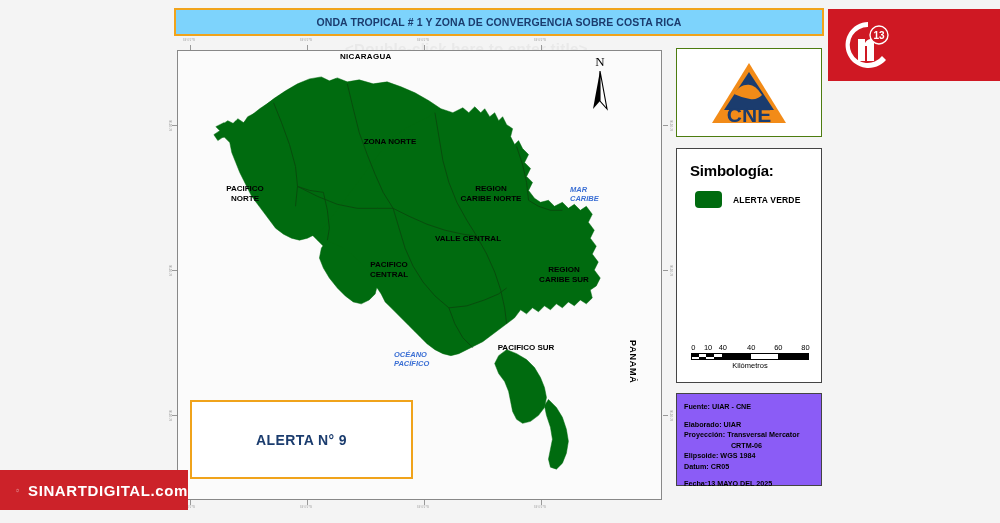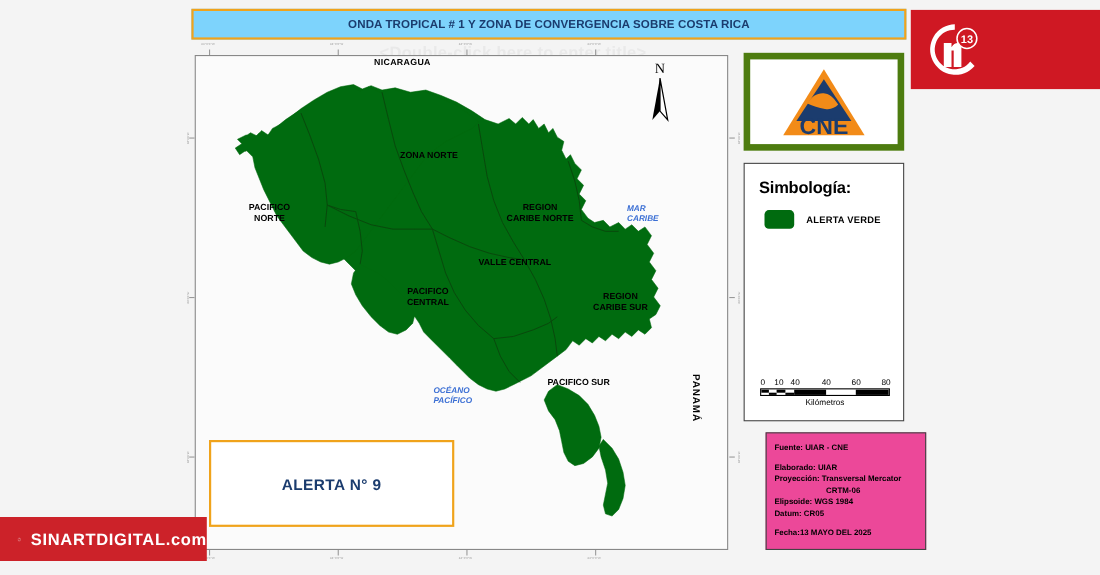--- a/index.html
+++ b/index.html
@@ -175,21 +175,21 @@
     letter-spacing: .4px;
   }
 
   
   #cne-panel {
     position: absolute;
     left: 676px;
     top: 48px;
     width: 146px;
     height: 89px;
-    border: 6px solid #4d7c0f;
+    border: 1px solid #4d7c0f;
     background: #ffffff;
     box-sizing: border-box;
     display: flex;
     align-items: center;
     justify-content: center;
   }
   #cne-logo { display:block; }
 
   
   #legend-panel {
@@ -265,30 +265,29 @@
     color: #000;
     margin-top: 1px;
   }
 
   
   #credits-panel {
     position: absolute;
     left: 676px;
     top: 393px;
     width: 146px;
-    height: 107px;
+    height: 93px;
     border: 1px solid #444;
-    background: #ec4899;
+    background: #8b5cf6;
     box-sizing: border-box;
     padding: 8px 6px 4px 7px;
     font-size: 7.2px;
     font-weight: bold;
     color: #000;
     line-height: 10.5px;
-    margin-left: 20px;
   }
   #credits-panel .spacer { height: 7px; }
   #credits-proj-cont { text-align: center; padding-right: 6px; }
 
   
   #trece-logo {
     position: absolute;
     right: 0;
     top: 9px;
     width: 172px;

